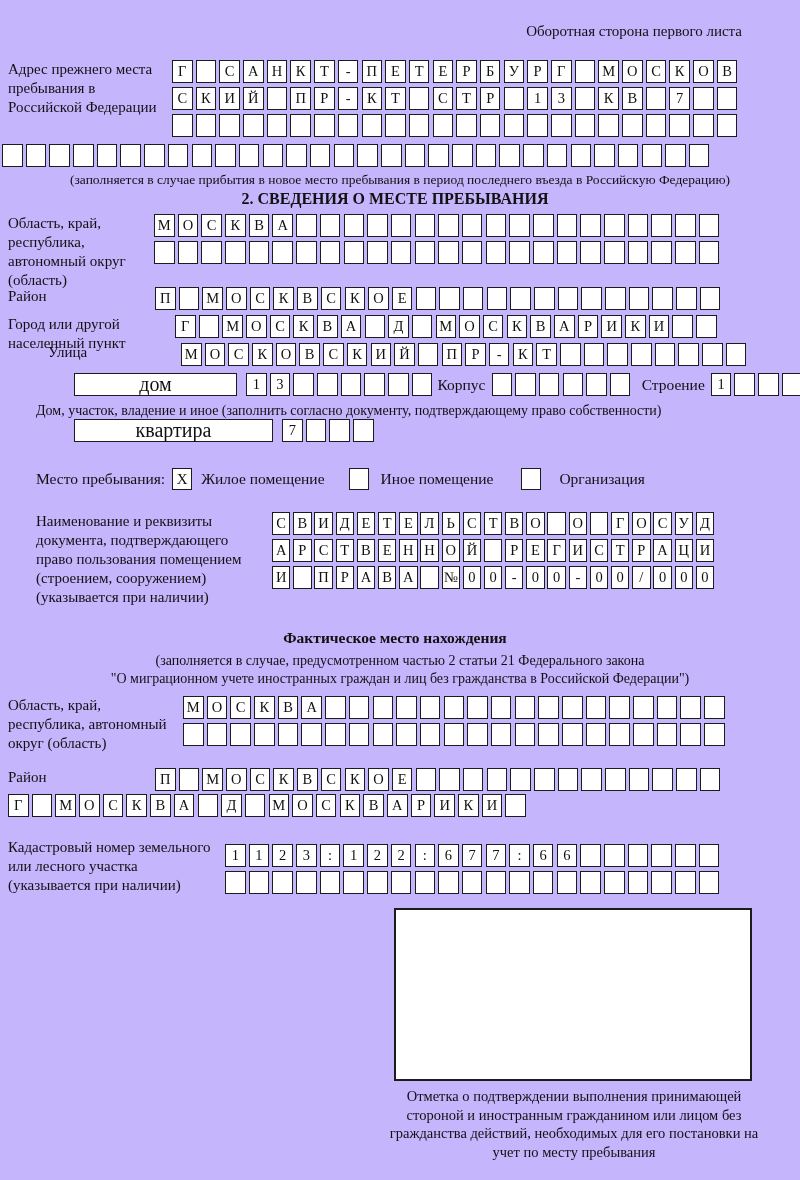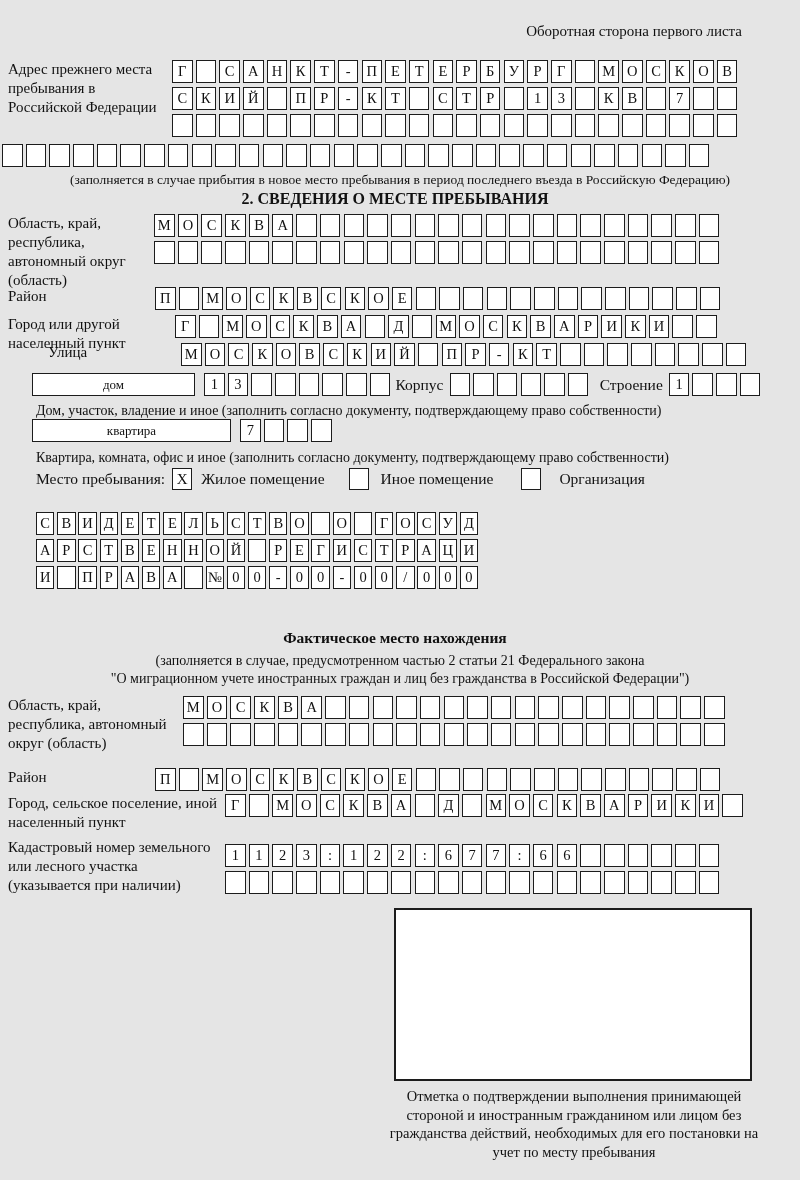--- a/index.html
+++ b/index.html
@@ -1,31 +1,31 @@
 <!DOCTYPE html>
 <html><head>
 <meta charset="utf-8">
 <style>
   html,body{margin:0;padding:0;background:#fff;}
-  .page{position:relative;width:800px;height:1180px;background:#e5e5e5;
+  .page{position:relative;width:800px;height:1180px;background:#c4b5fd;
         font-family:"Liberation Serif","DejaVu Serif",serif;color:#111;overflow:hidden;}
   .abs{position:absolute;}
   .label{font-size:15px;line-height:19px;}
   .note{font-size:13.5px;line-height:17px;}
   .bold{font-weight:bold;}
   .center{text-align:center;}
   .flexrow{display:flex;align-items:flex-start;}
   .rowscol{display:flex;flex-direction:column;gap:4px;}
   .boxrow{display:flex;align-items:flex-start;}
   .cbox{flex:0 0 auto;box-sizing:content-box;width:18.5px;height:21px;border:1.7px solid #1c1c1c;
         margin-right:3.2px;display:inline-flex;align-items:center;justify-content:center;
         font-size:14.5px;line-height:1;background:#fff;}
   .tight .cbox{width:16.4px;margin-right:2.8px;}
   .labelbox{box-sizing:content-box;height:21px;border:1.7px solid #1c1c1c;display:flex;
-        align-items:center;justify-content:center;font-size:13px;background:#fff;flex:0 0 auto;}
+        align-items:center;justify-content:center;font-size:20px;background:#fff;flex:0 0 auto;margin-left:42px;}
   .checkbox{box-sizing:content-box;width:18px;height:20px;border:1.7px solid #1c1c1c;display:inline-flex;
         align-items:center;justify-content:center;font-size:15px;flex:0 0 auto;background:#fff;}
   .stayrow{display:flex;align-items:center;font-size:15.5px;}
   .stamp-box{box-sizing:border-box;border:2px solid #1c1c1c;background:#fff;}
 </style>
 </head>
 <body>
 
 <div class="page">
 
@@ -330,33 +330,33 @@
 
   <div class="abs flexrow" style="top:419px;left:32px;align-items:center;text-align:right;">
     <div class="labelbox" style="width:197px;">квартира</div>
     <div class="boxrow" style="margin-left:9px;">
         <span class="cbox">7</span>
         <span class="cbox"></span>
         <span class="cbox"></span>
         <span class="cbox"></span>
       </div>
   </div>
-  <div class="abs note" style="top:449px;left:36px;font-size:14px;">Квартира, комната, офис и иное (заполнить согласно документу, подтверждающему право собственности)</div>
 
   <div class="abs stayrow" style="top:468px;left:36px;">
     <span>Место пребывания:</span>
     <span class="checkbox" style="margin-left:7px;">X</span>
     <span style="margin-left:9px;">Жилое помещение</span>
     <span class="checkbox" style="margin-left:24px;"></span>
     <span style="margin-left:12px;">Иное помещение</span>
     <span class="checkbox" style="margin-left:28px;"></span>
     <span style="margin-left:18px;">Организация</span>
   </div>
 
   <div class="abs flexrow" style="top:512px;left:36px;">
+    <div class="label" style="width:232px;margin-right:4px;">Наименование и реквизиты документа, подтверждающего право пользования помещением (строением, сооружением) (указывается при наличии)</div>
     <div class="rowscol">
       <div class="boxrow tight">
           <span class="cbox">С</span>
           <span class="cbox">В</span>
           <span class="cbox">И</span>
           <span class="cbox">Д</span>
           <span class="cbox">Е</span>
           <span class="cbox">Т</span>
           <span class="cbox">Е</span>
           <span class="cbox">Л</span>
@@ -507,21 +507,20 @@
         <span class="cbox"></span>
         <span class="cbox"></span>
         <span class="cbox"></span>
         <span class="cbox"></span>
         <span class="cbox"></span>
         <span class="cbox"></span>
       </div>
   </div>
 
   <div class="abs flexrow" style="top:794px;left:8px;">
-    <div class="label" style="width:213px;margin-right:4px;">Город, сельское поселение, иной населенный пункт</div>
     <div class="boxrow">
         <span class="cbox">Г</span>
         <span class="cbox"></span>
         <span class="cbox">М</span>
         <span class="cbox">О</span>
         <span class="cbox">С</span>
         <span class="cbox">К</span>
         <span class="cbox">В</span>
         <span class="cbox">А</span>
         <span class="cbox"></span>

